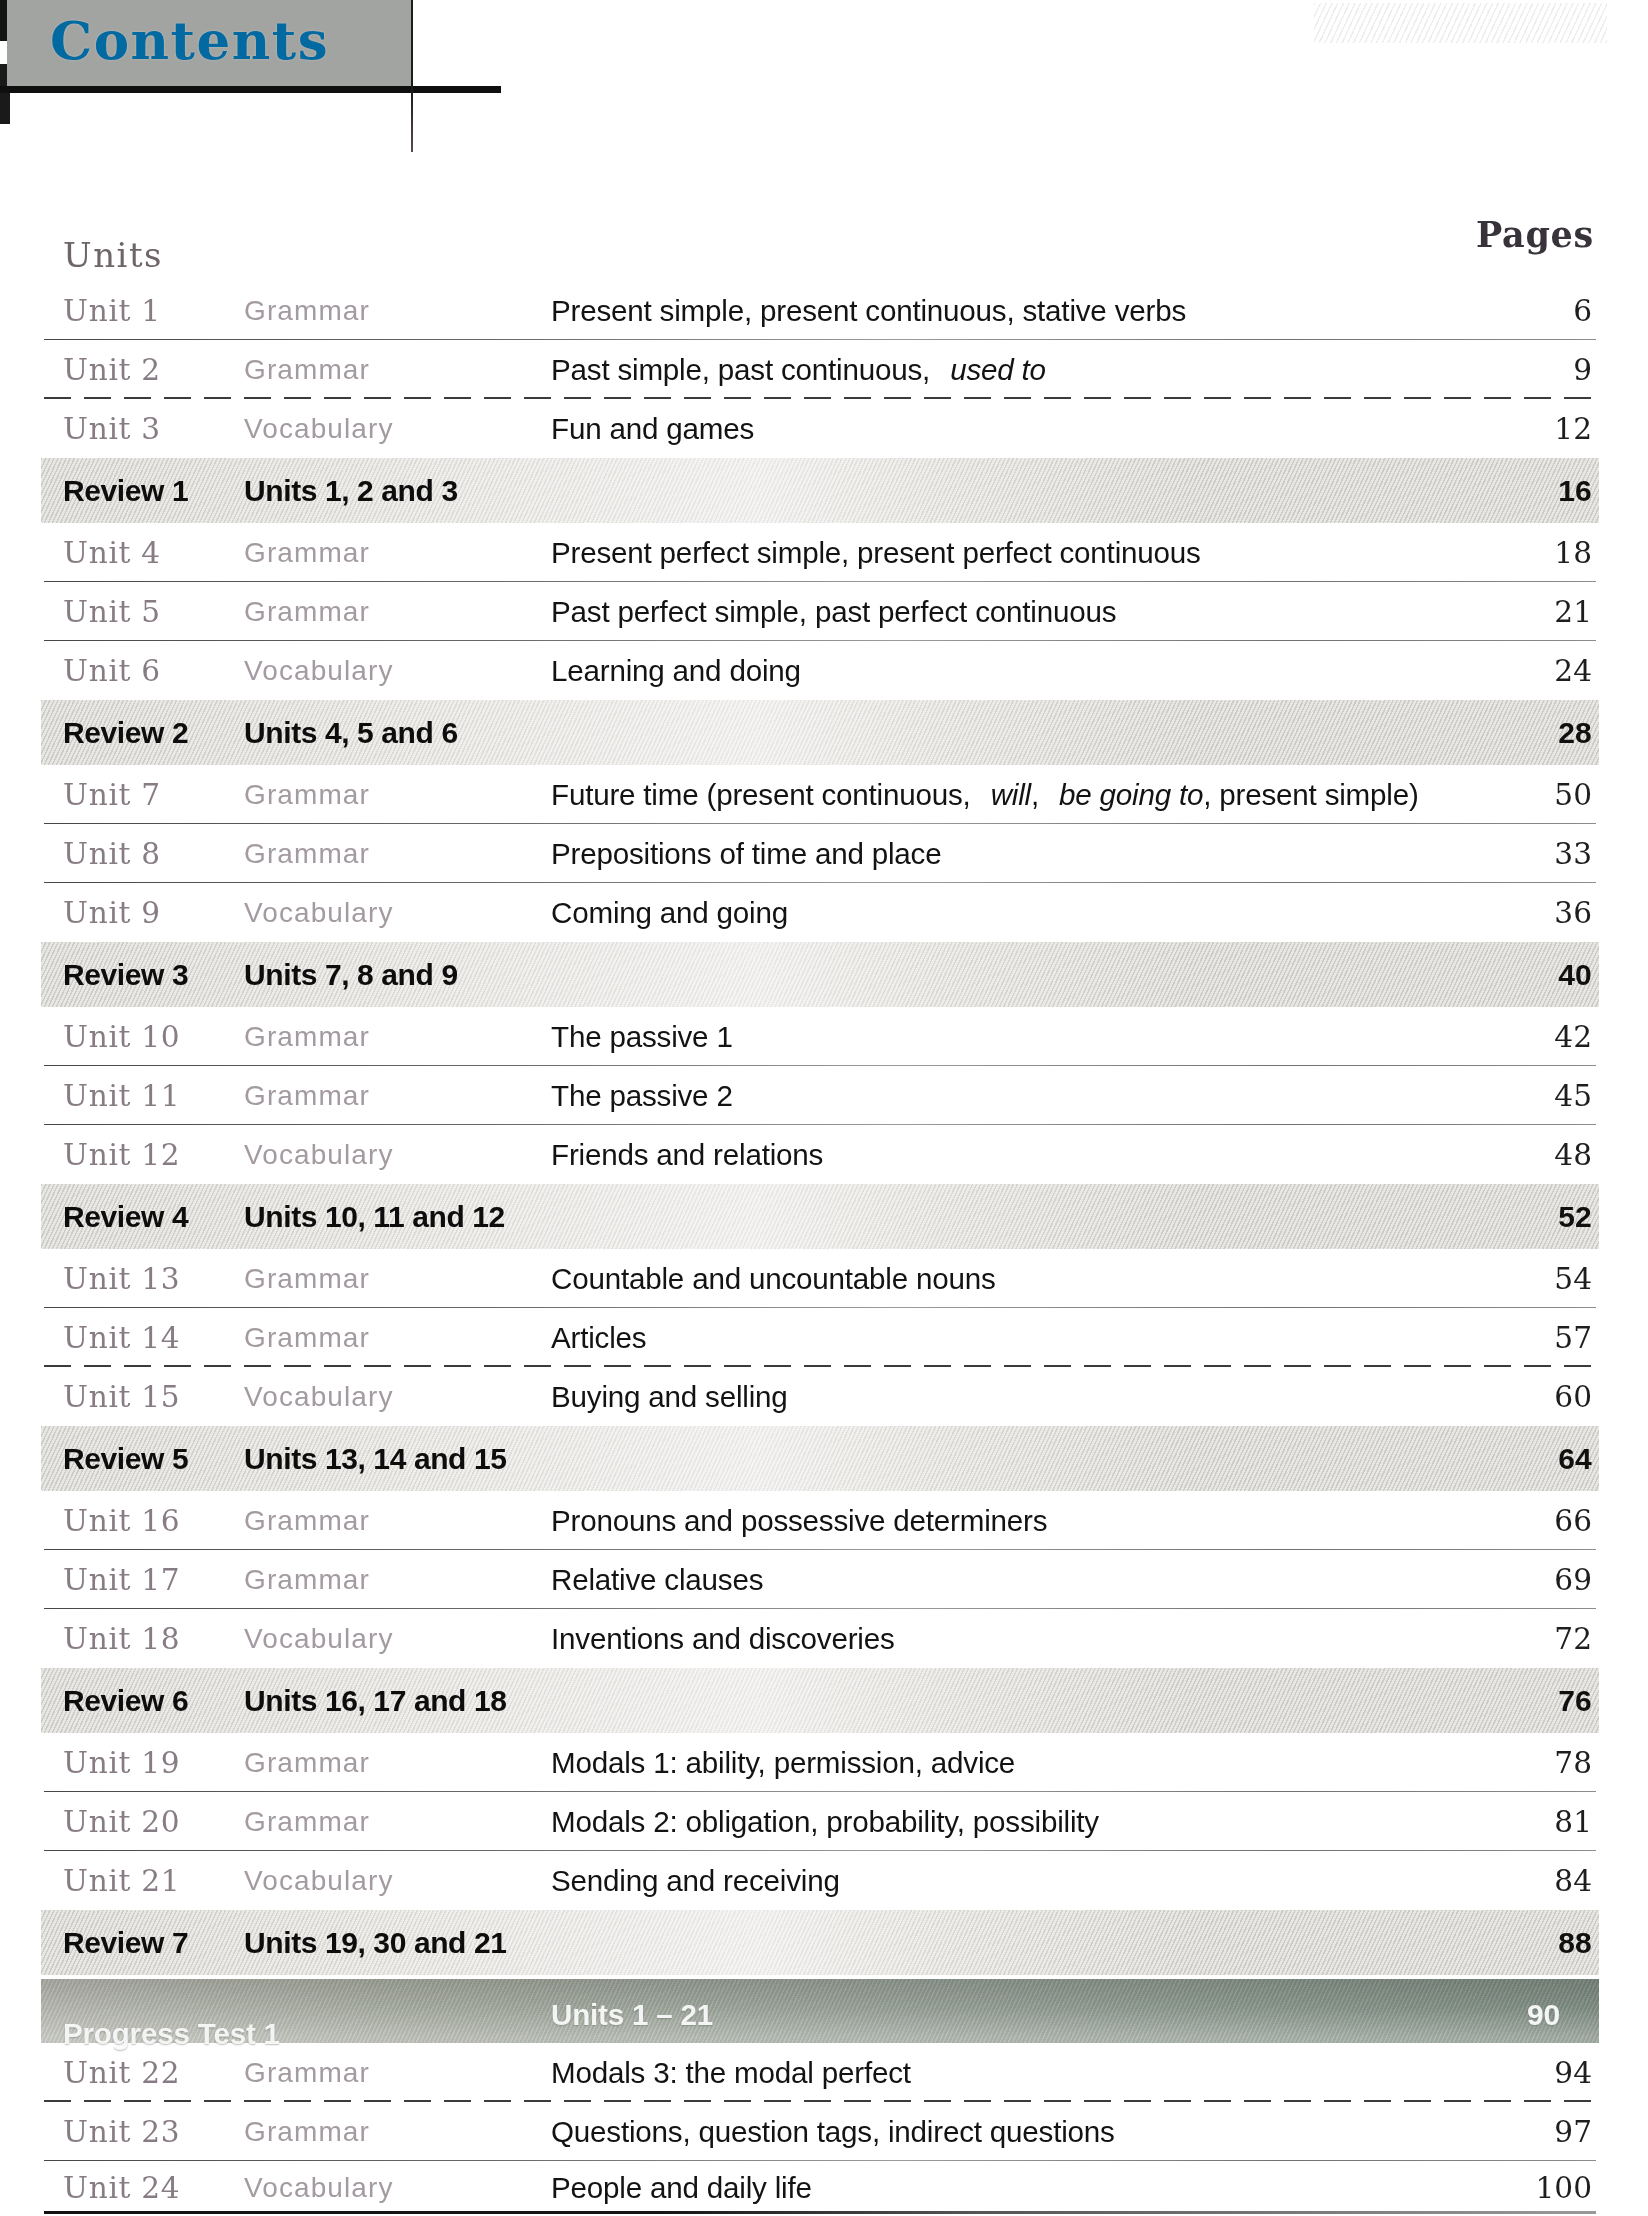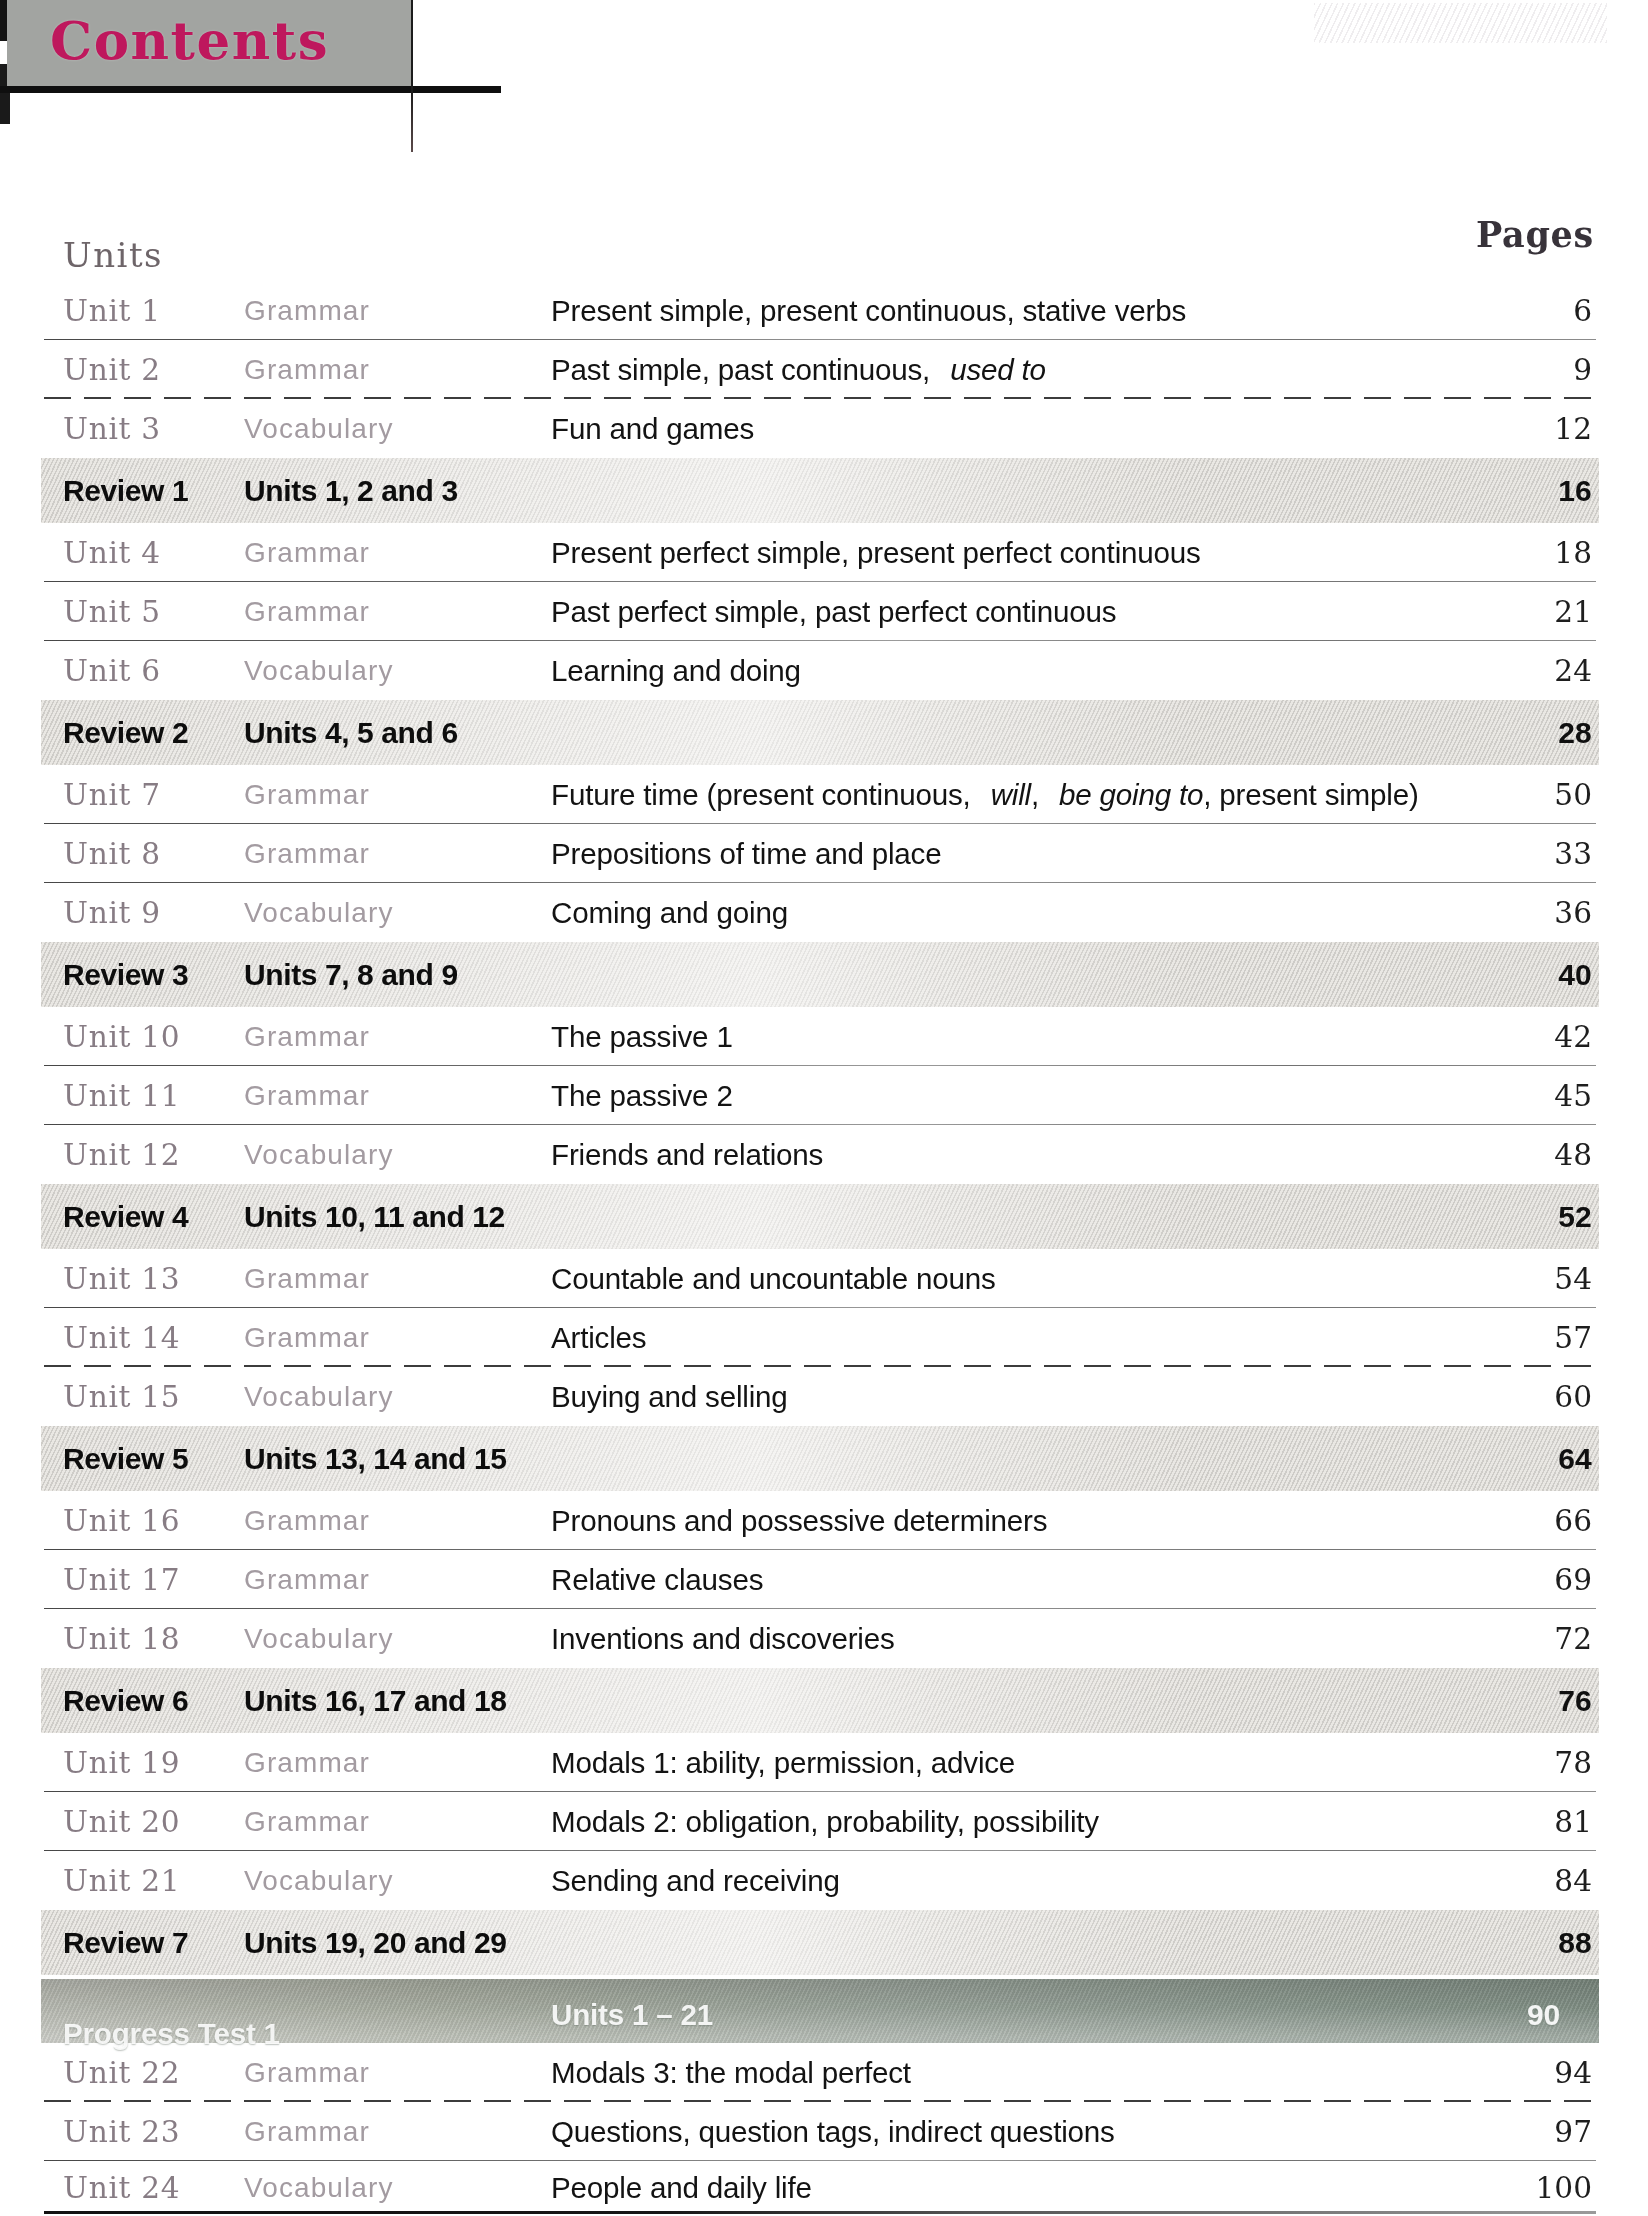--- a/index.html
+++ b/index.html
@@ -9,21 +9,21 @@
   
   .left-edge-strip{position:absolute;left:0;top:0;width:9.6px;height:124px;
     background:linear-gradient(180deg,#141414 0 33%,#ffffff 33% 52%,#1a1a1a 52% 100%);}
   .contents-box{position:absolute;left:7.4px;top:0;width:405px;height:87px;
     background:
       repeating-linear-gradient(0deg, rgba(255,255,255,.05) 0 2.2px, rgba(0,0,0,.07) 2.2px 4.4px),
       repeating-linear-gradient(90deg, rgba(0,0,0,.04) 0 6.6px, rgba(255,255,255,.04) 6.6px 13.3px),
       linear-gradient(90deg,#aeafac 0%,#a2a4a1 55%,#94989четыре 80%,#8f938f 100%);
     background-color:#a2a4a1;}
   .contents-title{position:absolute;left:50px;top:8.9px;
-    font-family:"DejaVu Serif",serif;font-weight:bold;font-size:53px;color:#be185d;
+    font-family:"DejaVu Serif",serif;font-weight:bold;font-size:53px;color:#0369a1;
     letter-spacing:1.5px;text-shadow:0 0 2.2px rgba(255,255,255,.35);}
   .header-rule{position:absolute;left:0;top:86px;width:501px;height:6.6px;background:#0f0f0f;}
   .header-vline{position:absolute;left:411px;top:0;width:2.2px;height:152px;
     background:linear-gradient(180deg,#1c1c1c 0 60%,#5a4a4a 100%);}
   .corner-hatch{position:absolute;left:1314px;top:3px;width:293px;height:40px;opacity:.5;
     background:repeating-linear-gradient(115deg, rgba(150,138,150,.30) 0 1.5px, transparent 1.5px 5.2px);}
 
   
   .units-header{position:absolute;left:63px;top:211px;
     font-family:"DejaVu Serif",serif;font-size:34px;color:#6e6569;letter-spacing:1.5px;margin-top:24px;}
@@ -258,21 +258,21 @@
   </div>
     <div class="row unit-row">
     <span class="cell unit-label">Unit 21</span>
     <span class="cell category">Vocabulary</span>
     <span class="cell title"><span>Sending and receiving</span></span>
     <span class="cell page">84</span>
 
   </div>
     <div class="row band review-row">
     <span class="cell review-label">Review 7</span>
-    <span class="cell review-span">Units 19, 20 and 29</span>
+    <span class="cell review-span">Units 19, 30 and 21</span>
     <span class="cell review-page" style="grid-column:4">88</span>
   </div>
     <div class="row band progress-row">
     <span class="cell progress-label">Progress Test 1</span>
     <span class="cell progress-span">Units 1 – 21</span>
     <span class="cell progress-page" style="grid-column:4">90</span>
   </div>
     <div class="row unit-row">
     <span class="cell unit-label">Unit 22</span>
     <span class="cell category">Grammar</span>

